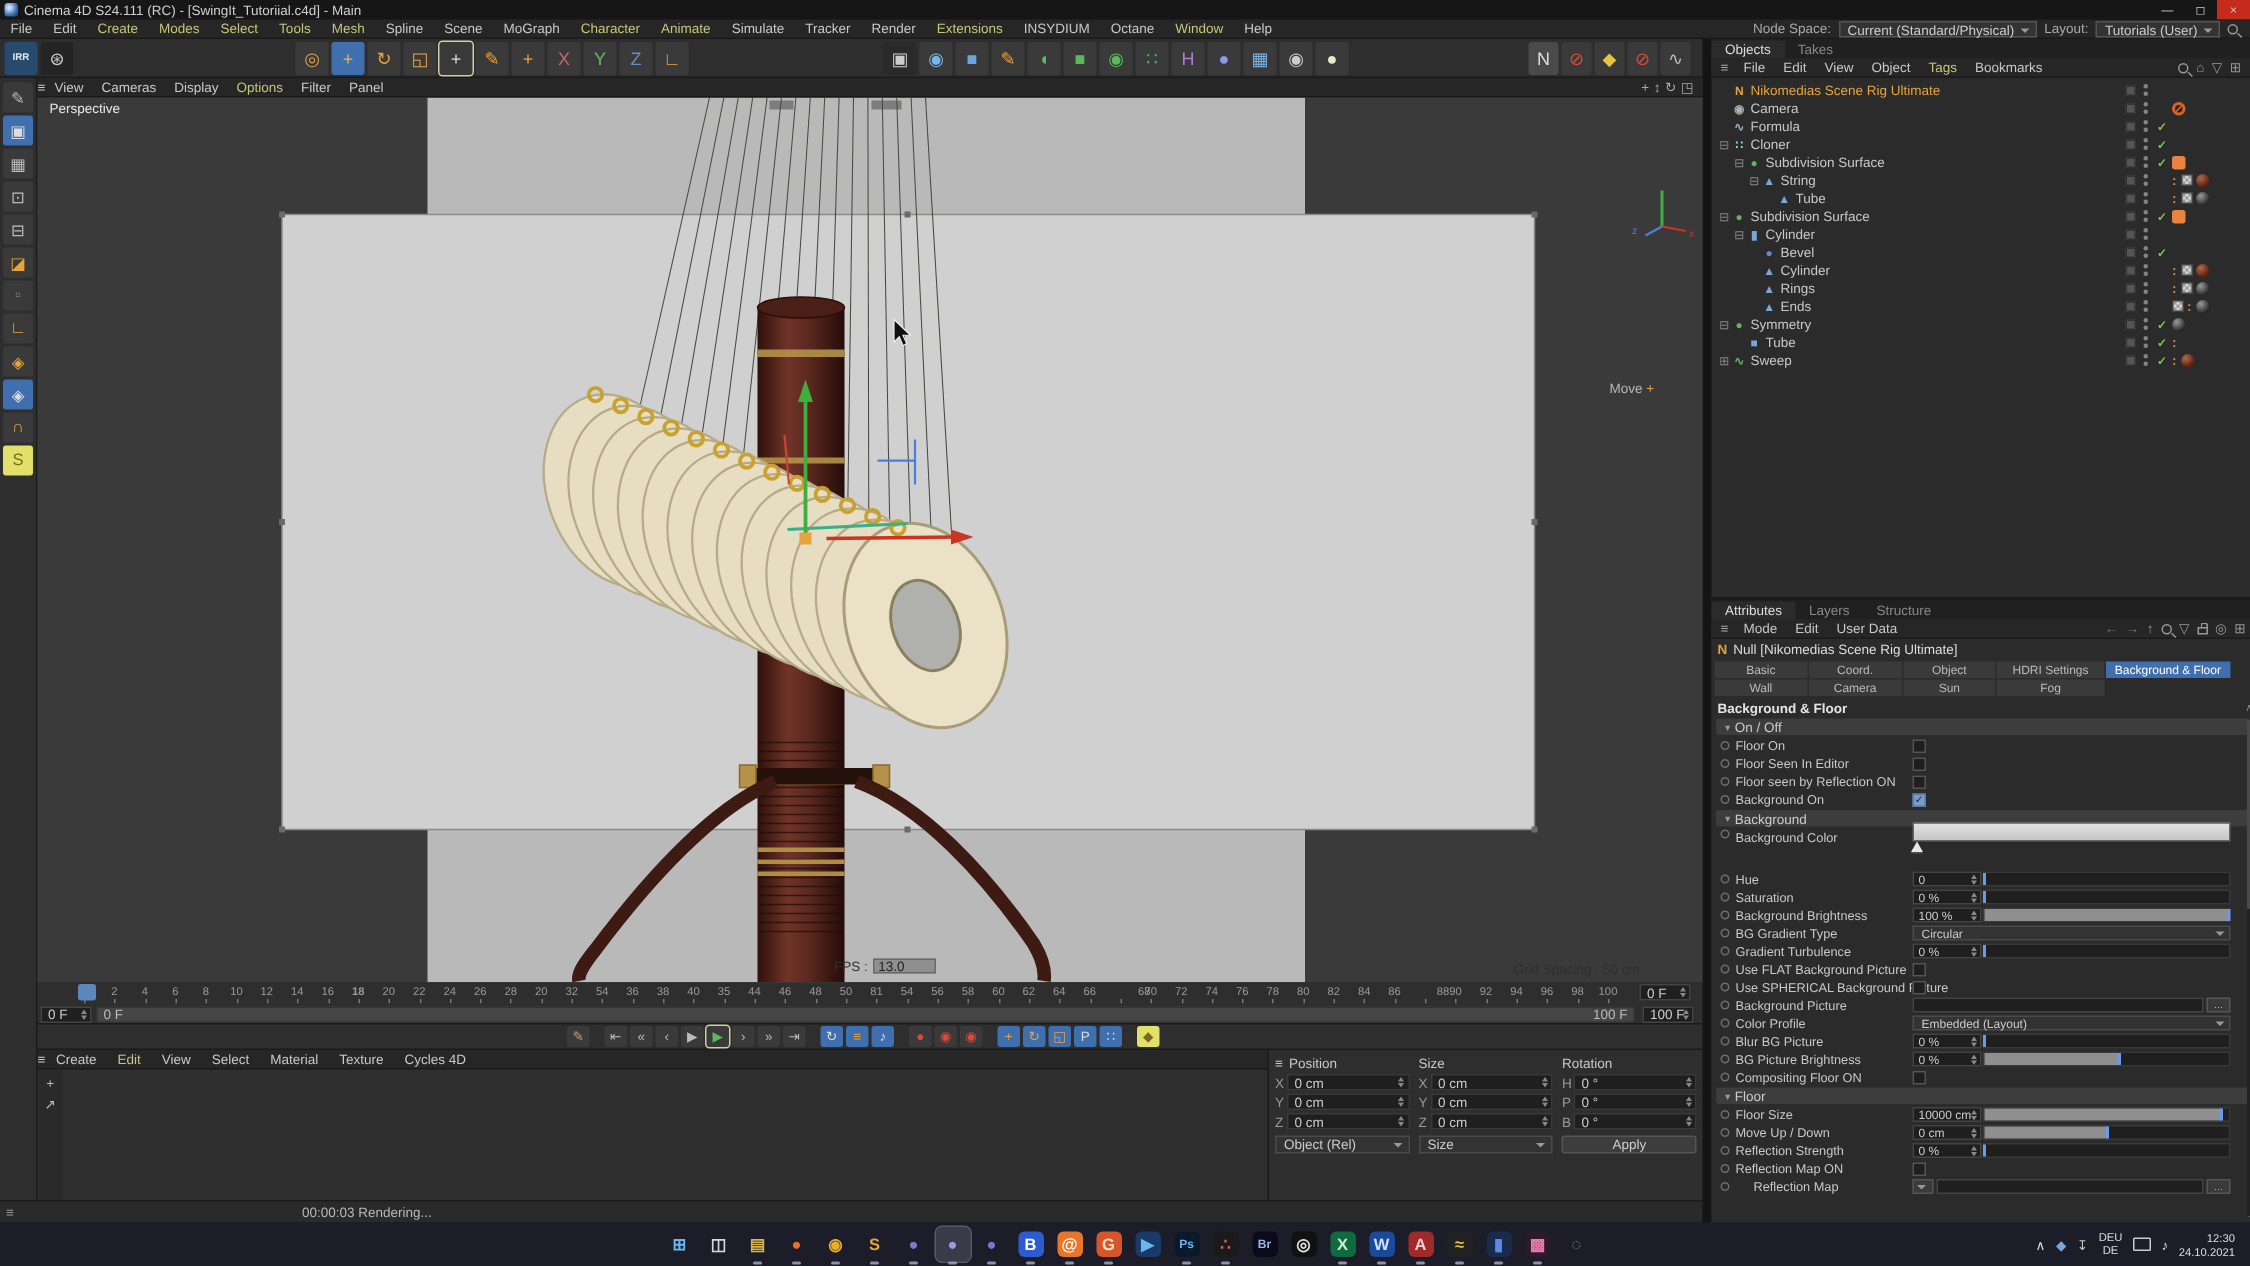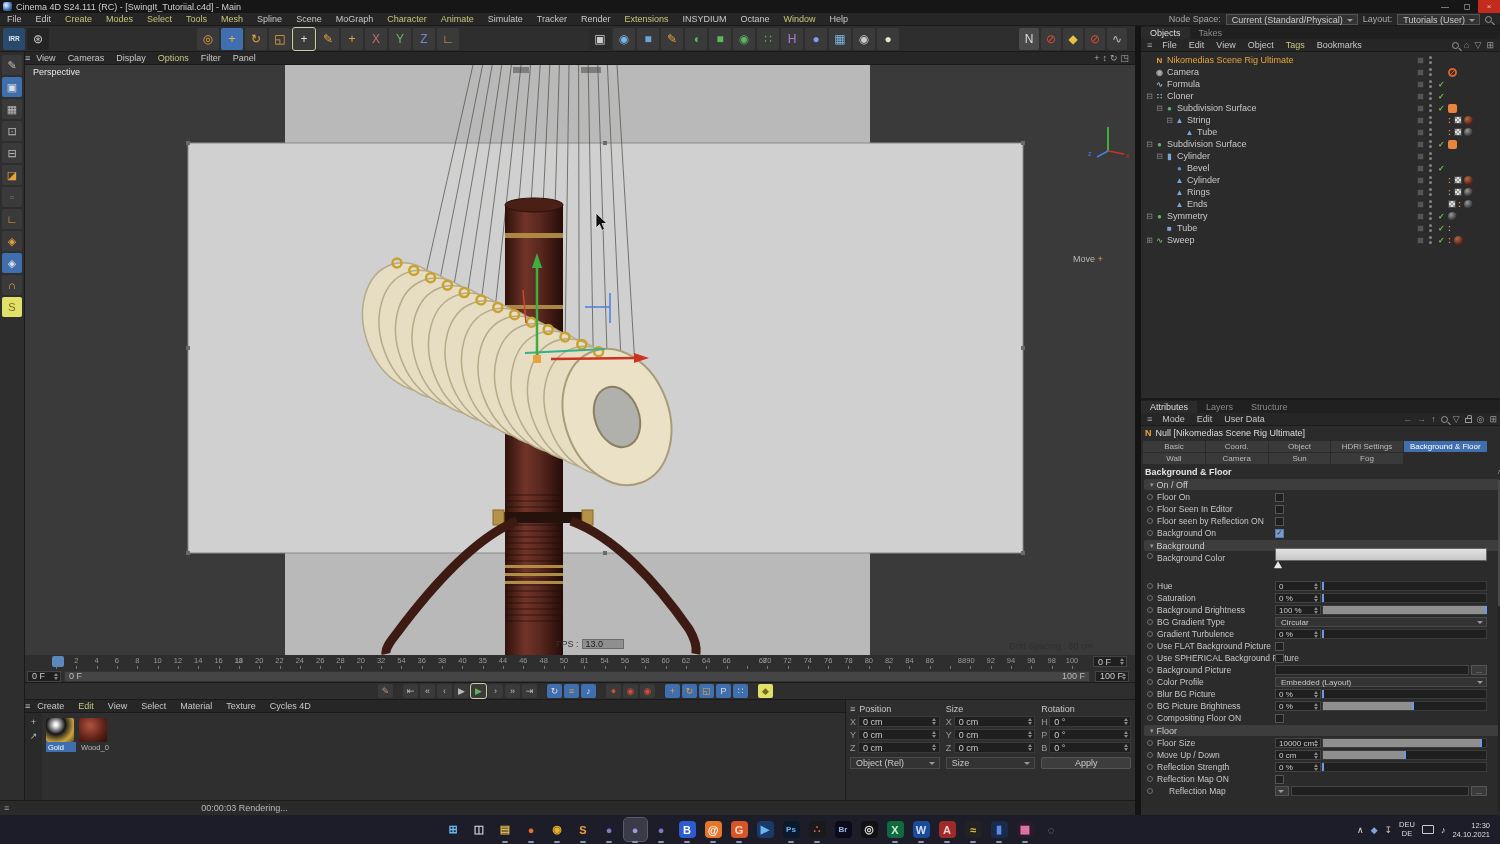--- a/index.html
+++ b/index.html
@@ -619,30 +619,20 @@
         <span class="menu-item">Material</span>
         <span class="menu-item">Texture</span>
         <span class="menu-item">Cycles 4D</span>
       </div>
   </div>
   <div id="mat-body">
     <div id="mat-strip">
         <span>+</span>
         <span>↗</span>
       </div>
-    <div id="mat-items">
-        <div class="mat sel">
-          <div class="ball gold"></div>
-          <div class="lbl">Gold</div>
-        </div>
-        <div class="mat">
-          <div class="ball wood"></div>
-          <div class="lbl">Wood_0</div>
-        </div>
-      </div>
   </div>
 </div>
 
 <div id="coord-panel">
   <div id="coord-cols">
       <div class="ccol">
         <div class="hdr">
           <span class="burger">≡</span>
           <span>Position</span>
         </div>

